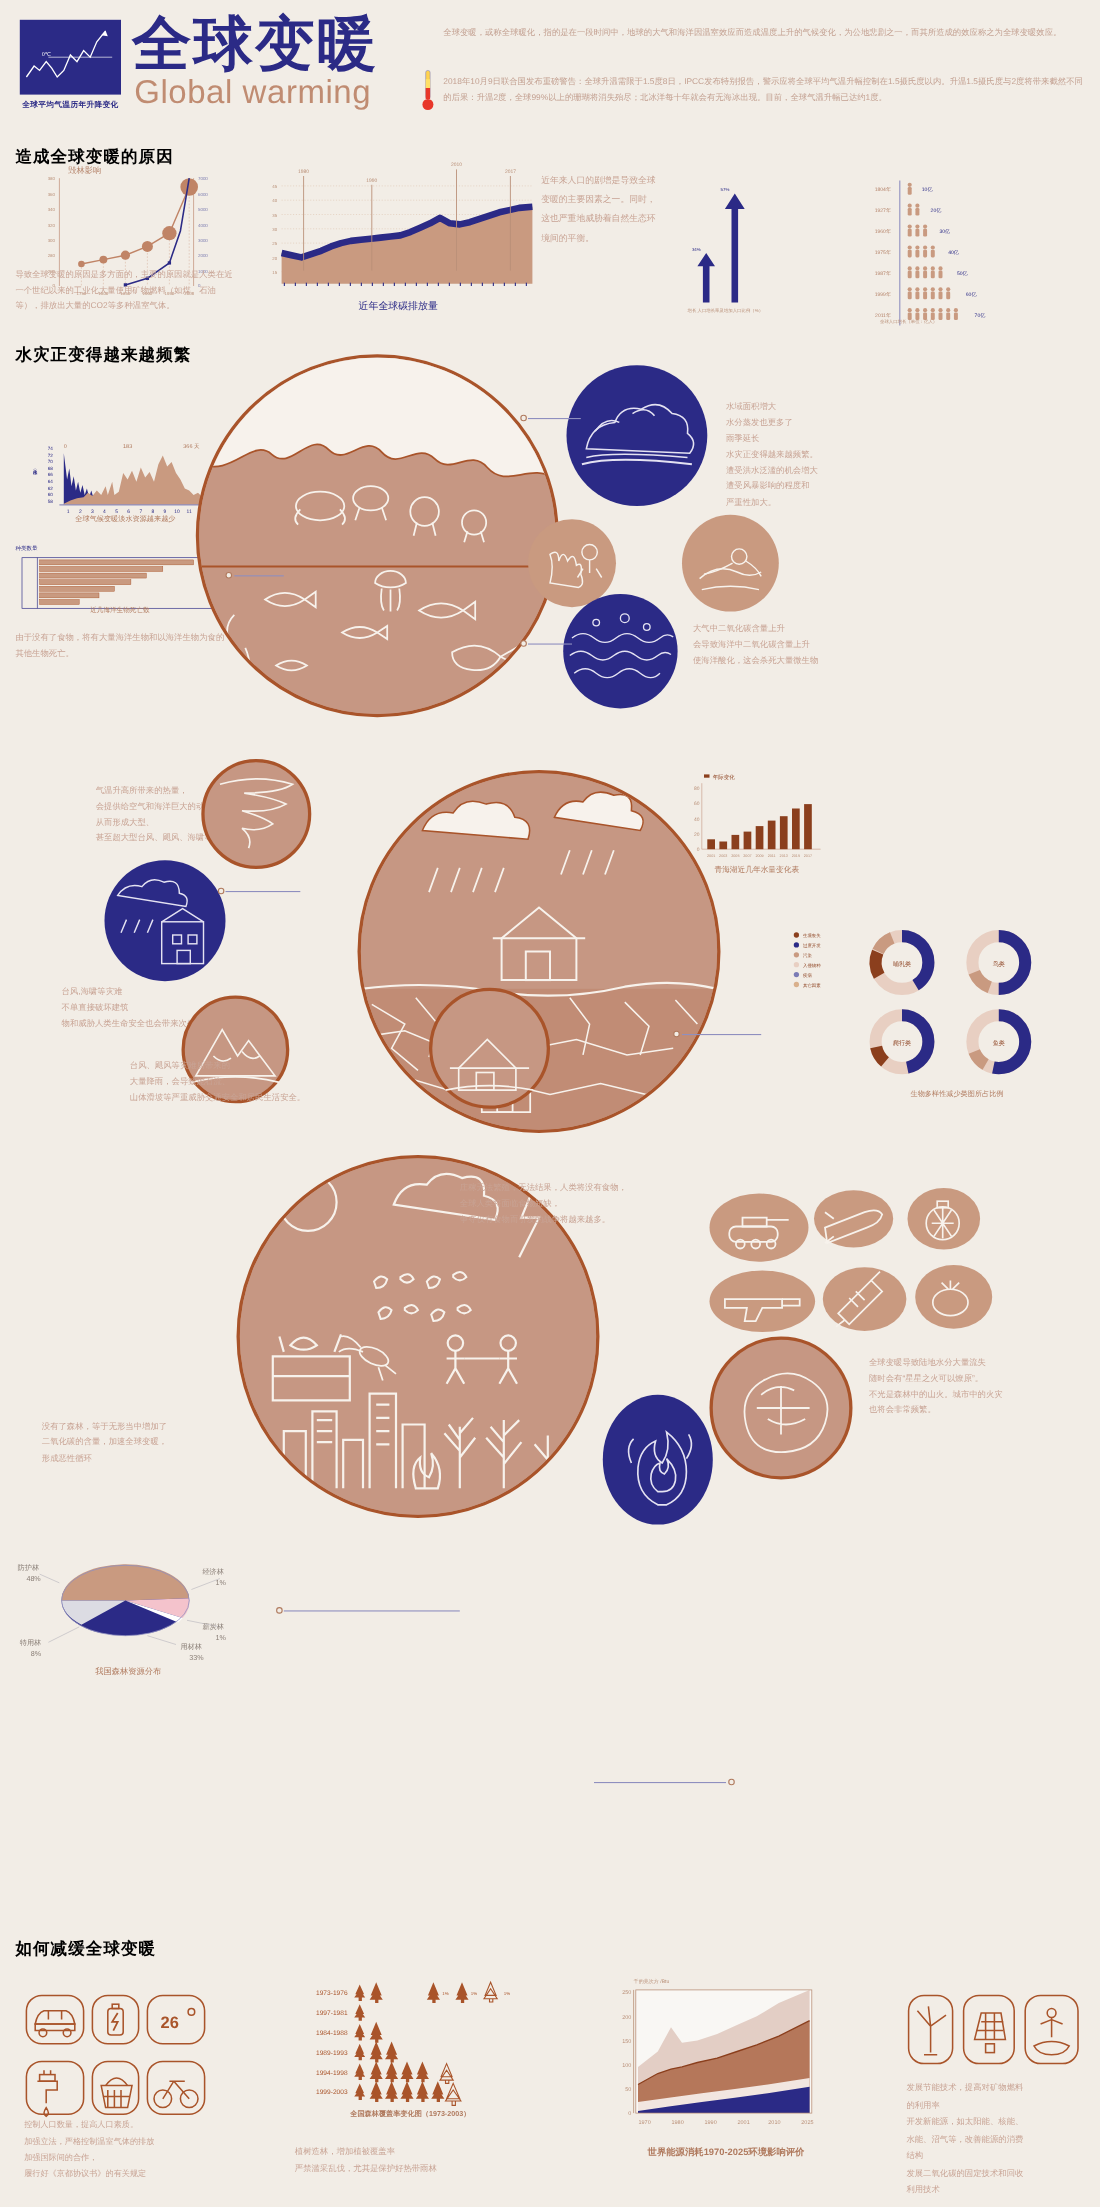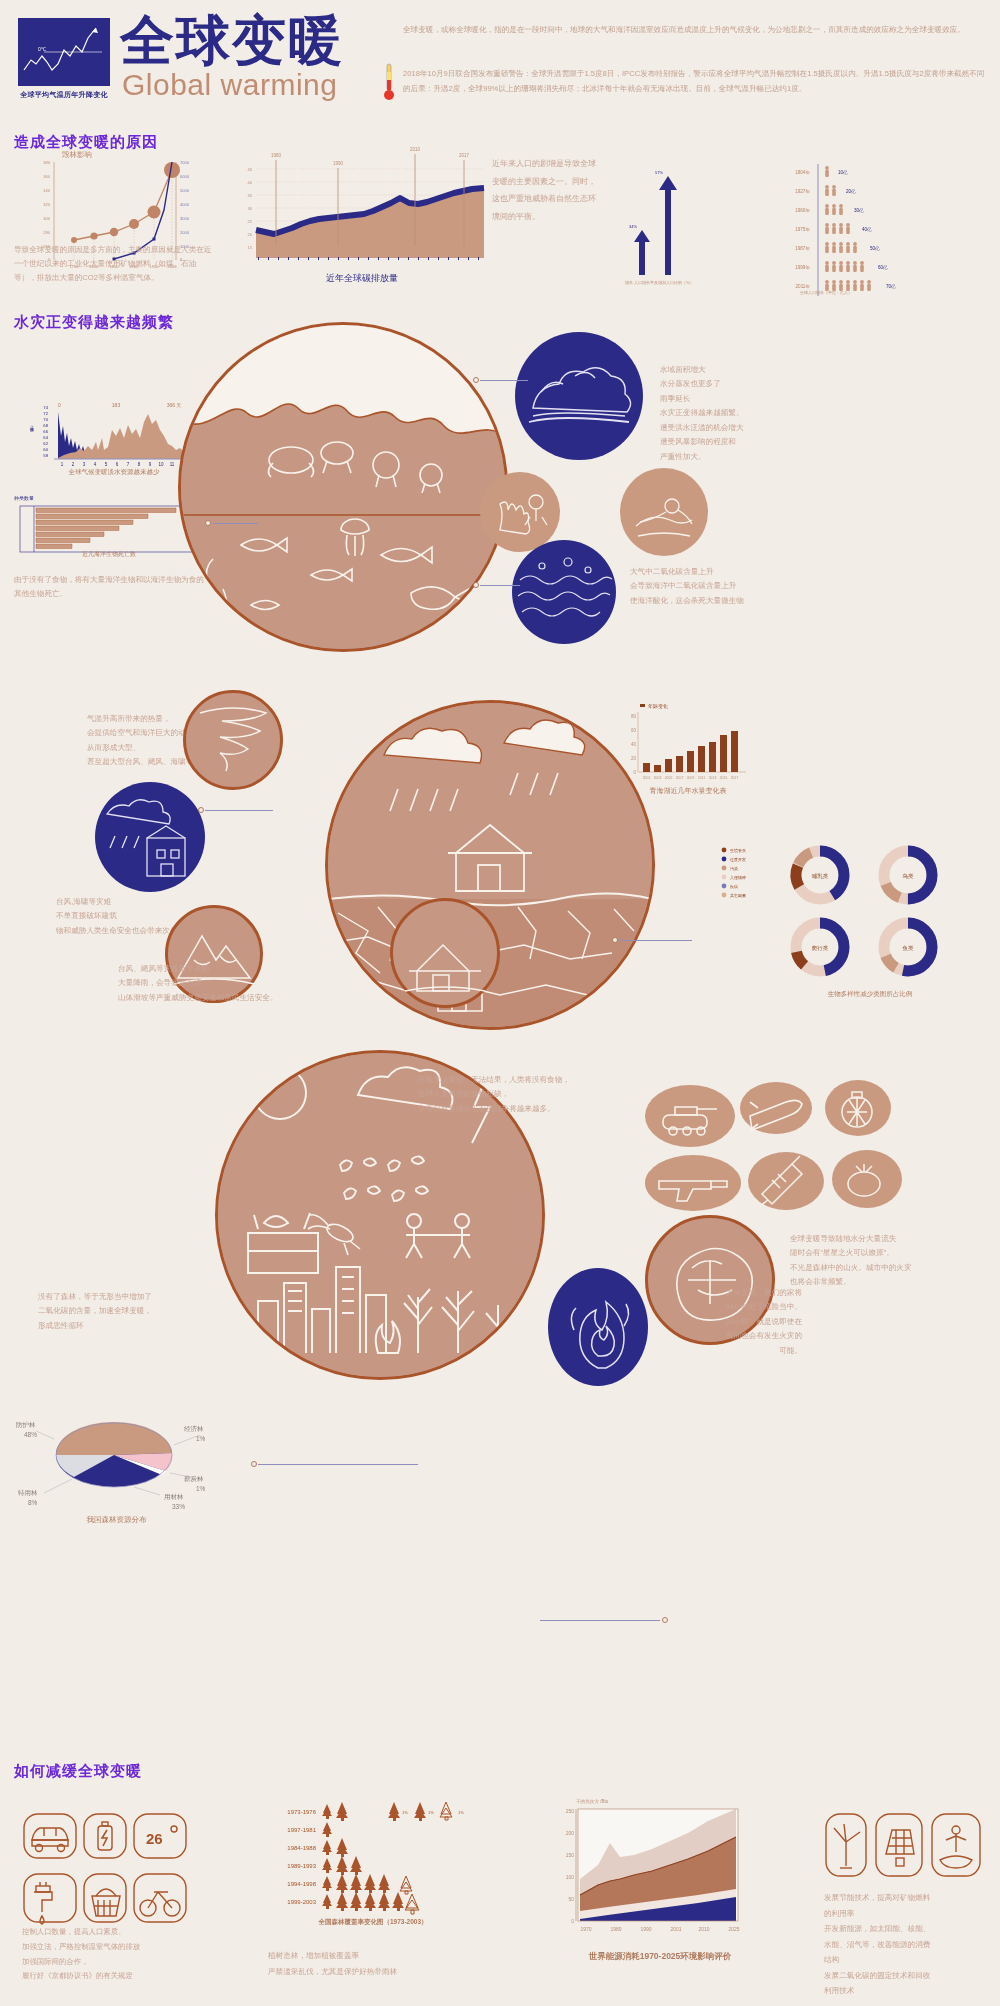--- a/index.html
+++ b/index.html
@@ -19,21 +19,21 @@
   .hdr-title { position:absolute; left:120px; top:12px; font-size:54px; font-weight:bold;
      color:#2b2a86; letter-spacing:2px; line-height:1.05; }
   .hdr-sub { position:absolute; left:122px; top:68px; font-size:30px; color:#c08c72; letter-spacing:.5px; }
   .hdr-p1 { position:absolute; left:403px; top:22px; width:585px; font-size:7.6px; line-height:2.0;
      color:#c3a091; }
   .hdr-p2 { position:absolute; left:403px; top:66px; width:585px; font-size:7.6px; line-height:2.0;
      color:#c3a091; }
   .thermo { position:absolute; left:383px; top:62px; width:12px; height:40px; }
 
   
-  .sec-h { position:absolute; font-size:15px; font-weight:bold; color:#6d28d9; letter-spacing:1px; }
+  .sec-h { position:absolute; font-size:15px; font-weight:bold; color:#000000; letter-spacing:1px; }
 
   
   .body-txt { position:absolute; font-size:8px; line-height:1.85; color:#c8a394; }
   .cap { position:absolute; font-size:9px; color:#2b2a86; text-align:center; }
   .cap-brown { position:absolute; font-size:7px; color:#b07a5e; text-align:center; }
   .tiny { position:absolute; font-size:5px; color:#b98f77; }
   .tiny-b { position:absolute; font-size:5px; color:#2b2a86; }
 
   
   .c1 { position:absolute; left:14px; top:148px; width:200px; height:125px;text-align:center; }
@@ -872,25 +872,20 @@
   <div class="circ blue" style="left:548px; top:1268px; width:100px; height:118px;">
     <svg width="100" height="118" viewBox="0 0 100 118">
       <g fill="none" stroke="#e4e2f2" stroke-width="1.5">
         <path d="M50,100 q-20,-10 -18,-34 q2,-18 16,-24 q-4,14 6,20 q8,-12 4,-28
                  q18,14 18,36 q0,22 -18,30 Z"></path>
         <path d="M50,88 q-8,-6 -6,-16 q2,-8 8,-10 q-2,8 4,10 q6,-6 2,-14 q10,10 8,20 q-2,10 -12,10 Z"></path>
         <path d="M26,62 q-6,-14 2,-22 M76,58 q8,-12 2,-22"></path>
       </g>
     </svg>
   </div>
-  <div class="body-txt" style="left:672px; top:1286px; width:130px; font-size:7.6px; line-height:1.9; text-align:right; white-space:pre-line;">大火无情，我们的家将
-24小时处于危险当中。
-24小时，就是说即使在
-夜间也会有发生火灾的
-可能。</div>
 
   <div class="leader" style="left:258px; top:1464px; width:160px; transform:rotate(0deg);"></div>
   <div class="node" style="left:251px; top:1461px;"></div>
   <div class="leader" style="left:540px; top:1620px; width:120px;"></div>
   <div class="node" style="left:662px; top:1617px;"></div>
 
   <div class="sec-h" style="left:14px; top:1762px;">如何减缓全球变暖</div>
 
   <div style="position:absolute; left:22px; top:1812px;">
     <svg width="200" height="130" viewBox="0 0 200 130">

